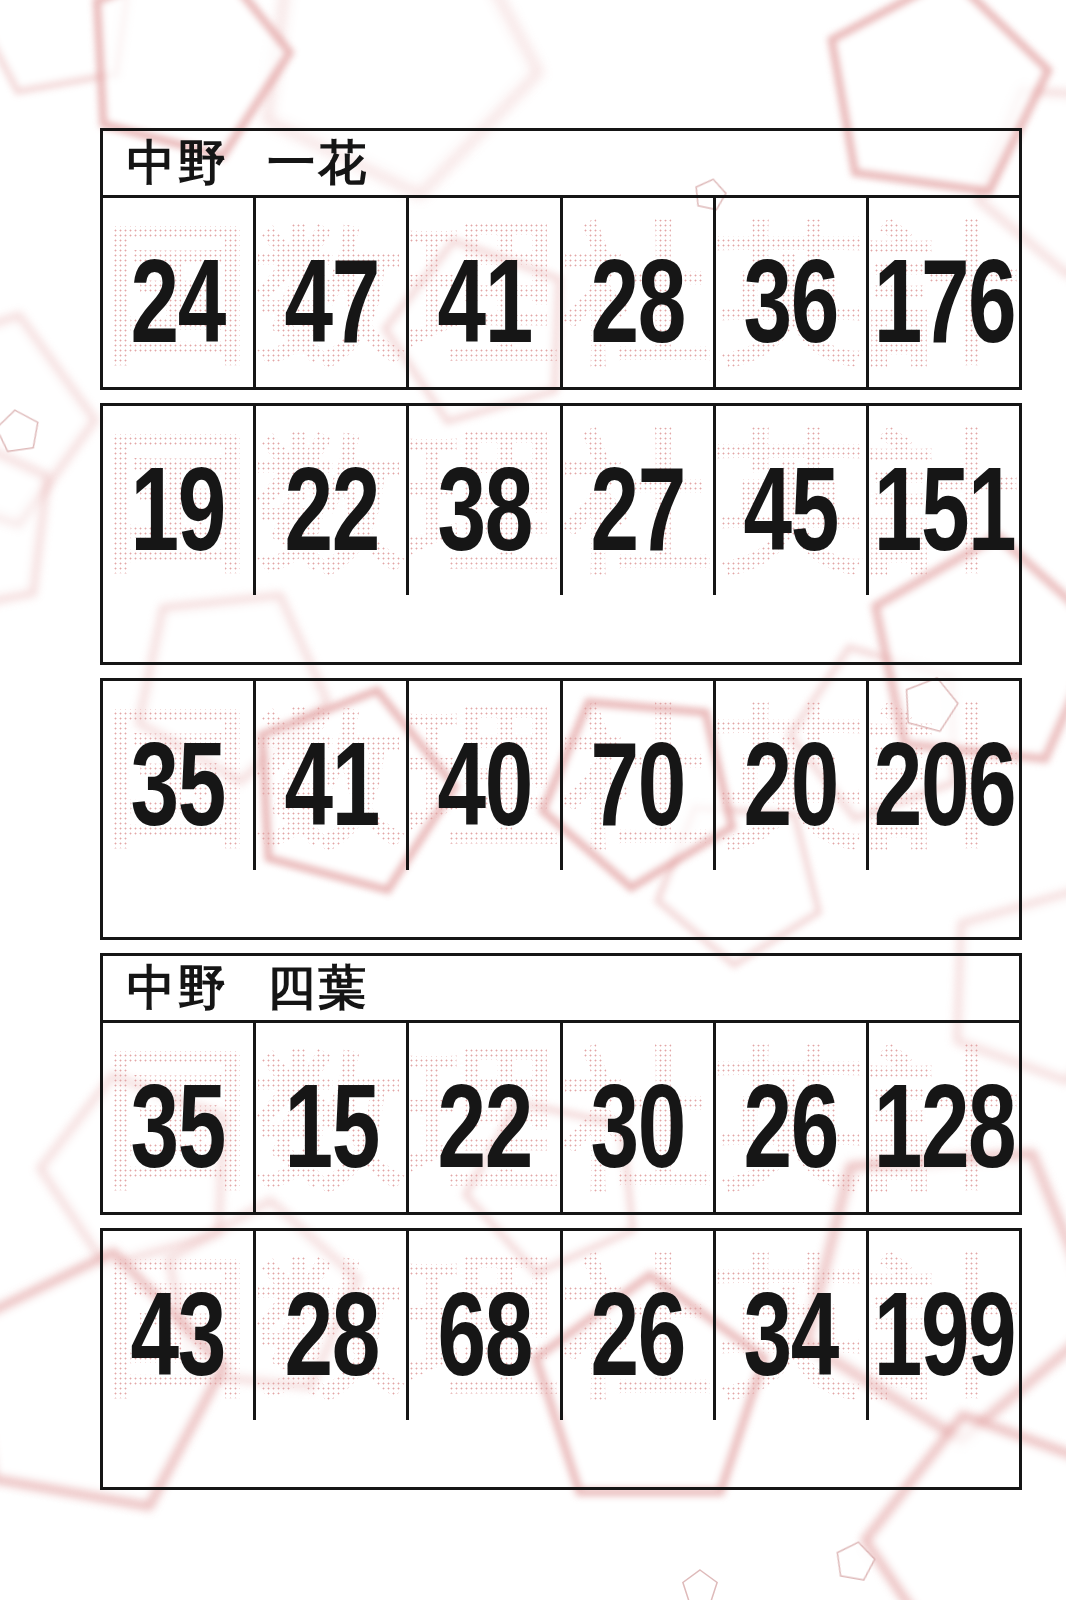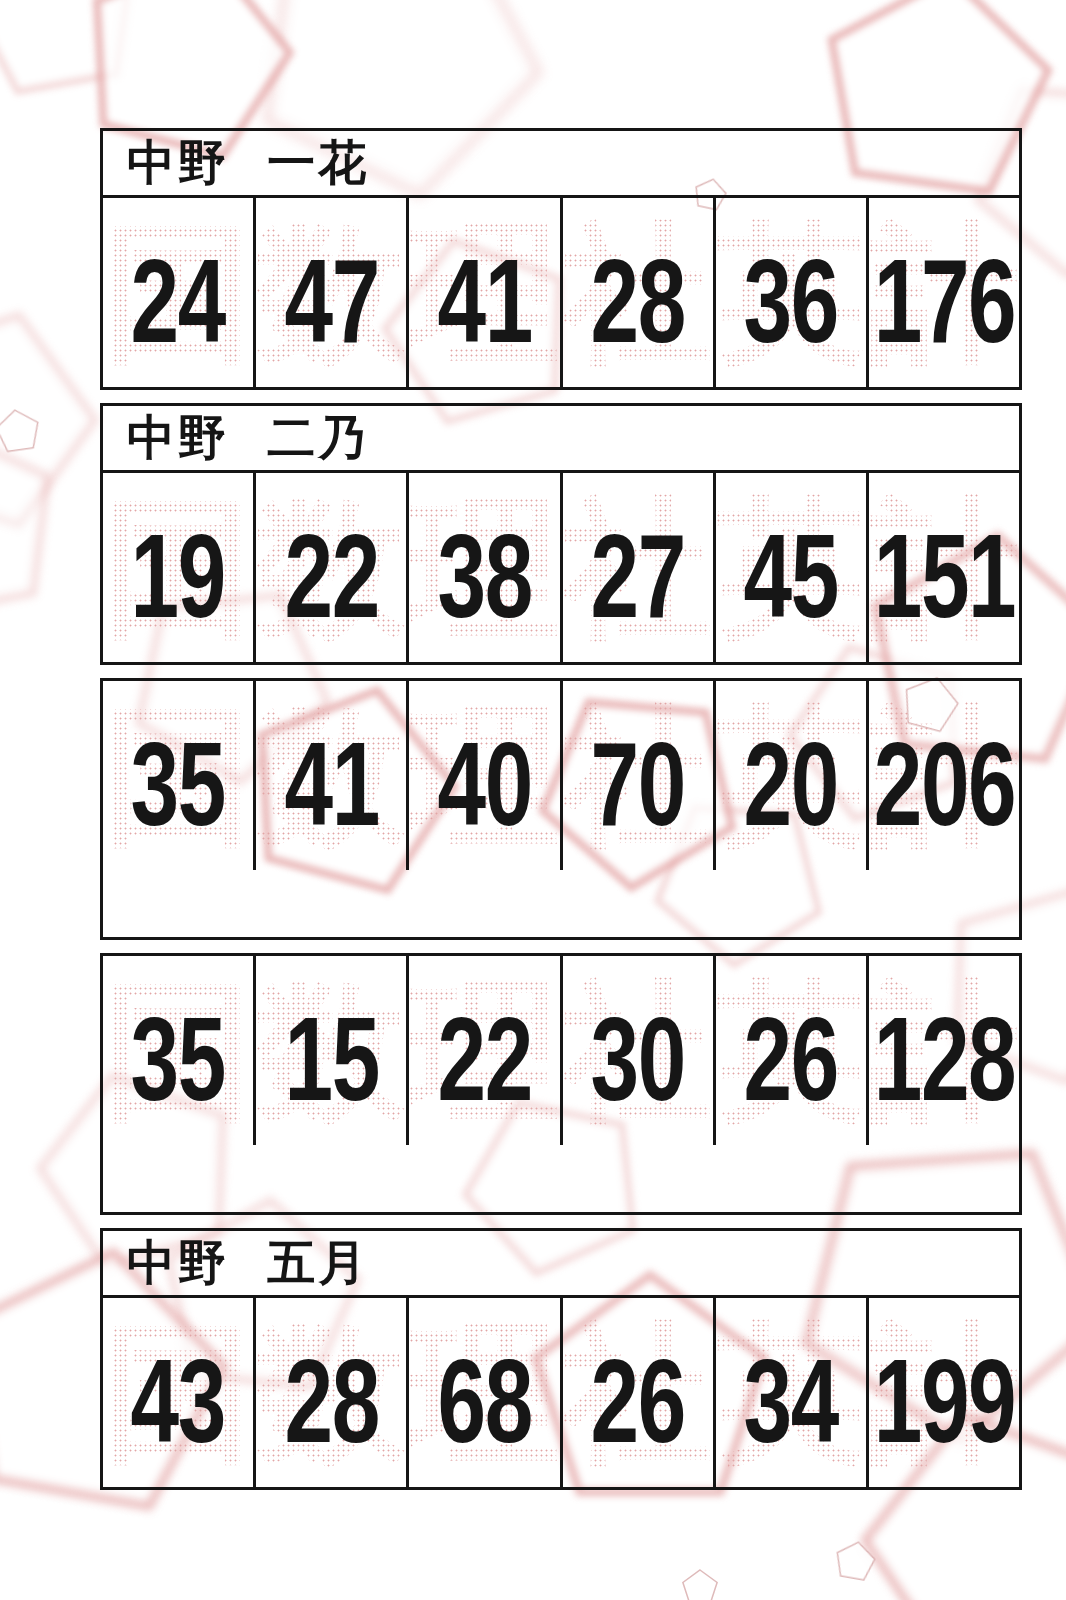--- a/index.html
+++ b/index.html
@@ -132,128 +132,125 @@
     </div>
 
     <div class="cell">
       <span class="wm">計</span>
       <span class="num">176</span>
     </div>
   </div>
     </section>
 
     <section class="score-table">
+      <div class="data-row">
+    <div class="cell">
+      <span class="wm">国</span>
+      <span class="num">19</span>
+    </div>
+
+    <div class="cell">
+      <span class="wm">数</span>
+      <span class="num">22</span>
+    </div>
+
+    <div class="cell">
+      <span class="wm">理</span>
+      <span class="num">38</span>
+    </div>
+
+    <div class="cell">
+      <span class="wm">社</span>
+      <span class="num">27</span>
+    </div>
+
+    <div class="cell">
+      <span class="wm">英</span>
+      <span class="num">45</span>
+    </div>
+
+    <div class="cell">
+      <span class="wm">計</span>
+      <span class="num">151</span>
+    </div>
+  </div>
+    </section>
+
+    <section class="score-table">
+      <div class="data-row">
+    <div class="cell">
+      <span class="wm">国</span>
+      <span class="num">35</span>
+    </div>
+
+    <div class="cell">
+      <span class="wm">数</span>
+      <span class="num">41</span>
+    </div>
+
+    <div class="cell">
+      <span class="wm">理</span>
+      <span class="num">40</span>
+    </div>
+
+    <div class="cell">
+      <span class="wm">社</span>
+      <span class="num">70</span>
+    </div>
+
+    <div class="cell">
+      <span class="wm">英</span>
+      <span class="num">20</span>
+    </div>
+
+    <div class="cell">
+      <span class="wm">計</span>
+      <span class="num">206</span>
+    </div>
+  </div>
+    </section>
+
+    <section class="score-table">
       <div class="name-row">
-        <span class="name-text">中野 二乃</span>
+        <span class="name-text">中野 四葉</span>
       </div>
       <div class="data-row">
     <div class="cell">
       <span class="wm">国</span>
-      <span class="num">19</span>
-    </div>
-
-    <div class="cell">
-      <span class="wm">数</span>
+      <span class="num">35</span>
+    </div>
+
+    <div class="cell">
+      <span class="wm">数</span>
+      <span class="num">15</span>
+    </div>
+
+    <div class="cell">
+      <span class="wm">理</span>
       <span class="num">22</span>
     </div>
 
     <div class="cell">
-      <span class="wm">理</span>
-      <span class="num">38</span>
-    </div>
-
-    <div class="cell">
-      <span class="wm">社</span>
-      <span class="num">27</span>
-    </div>
-
-    <div class="cell">
-      <span class="wm">英</span>
-      <span class="num">45</span>
-    </div>
-
-    <div class="cell">
-      <span class="wm">計</span>
-      <span class="num">151</span>
-    </div>
-  </div>
-    </section>
-
-    <section class="score-table">
-      <div class="data-row">
-    <div class="cell">
-      <span class="wm">国</span>
-      <span class="num">35</span>
-    </div>
-
-    <div class="cell">
-      <span class="wm">数</span>
-      <span class="num">41</span>
-    </div>
-
-    <div class="cell">
-      <span class="wm">理</span>
-      <span class="num">40</span>
-    </div>
-
-    <div class="cell">
-      <span class="wm">社</span>
-      <span class="num">70</span>
-    </div>
-
-    <div class="cell">
-      <span class="wm">英</span>
-      <span class="num">20</span>
-    </div>
-
-    <div class="cell">
-      <span class="wm">計</span>
-      <span class="num">206</span>
-    </div>
-  </div>
-    </section>
-
-    <section class="score-table">
-      <div class="data-row">
-    <div class="cell">
-      <span class="wm">国</span>
-      <span class="num">35</span>
-    </div>
-
-    <div class="cell">
-      <span class="wm">数</span>
-      <span class="num">15</span>
-    </div>
-
-    <div class="cell">
-      <span class="wm">理</span>
-      <span class="num">22</span>
-    </div>
-
-    <div class="cell">
       <span class="wm">社</span>
       <span class="num">30</span>
     </div>
 
     <div class="cell">
       <span class="wm">英</span>
       <span class="num">26</span>
     </div>
 
     <div class="cell">
       <span class="wm">計</span>
       <span class="num">128</span>
     </div>
   </div>
     </section>
 
     <section class="score-table">
-      <div class="name-row">
-        <span class="name-text">中野 五月</span>
-      </div>
       <div class="data-row">
     <div class="cell">
       <span class="wm">国</span>
       <span class="num">43</span>
     </div>
 
     <div class="cell">
       <span class="wm">数</span>
       <span class="num">28</span>
     </div>

